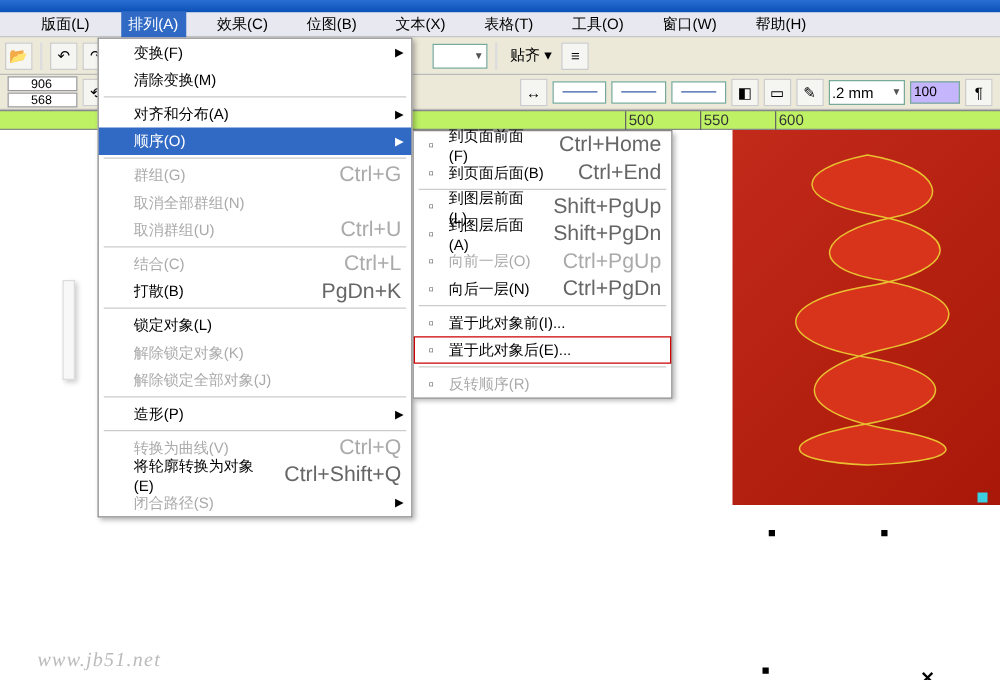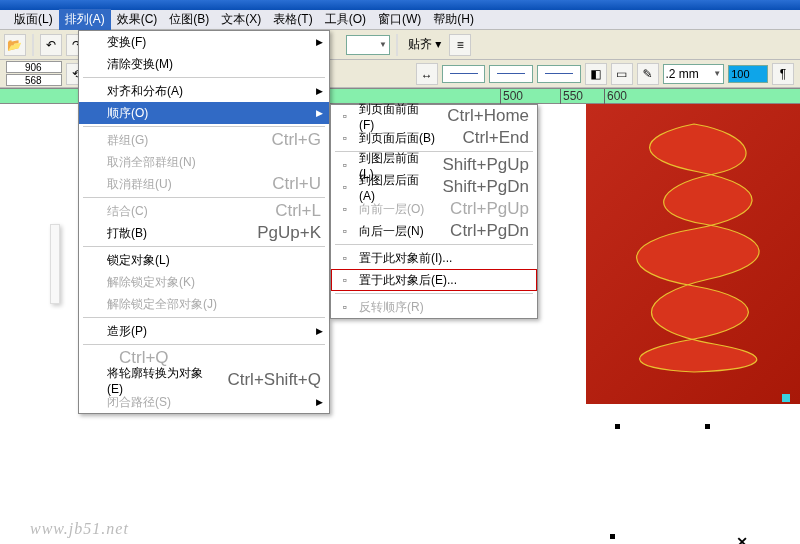--- a/index.html
+++ b/index.html
@@ -3,40 +3,40 @@
 <meta charset="utf-8">
 <style>
 * { margin: 0; padding: 0; box-sizing: border-box; font-family: "Microsoft YaHei", SimSun, sans-serif; font-size: 12px; }
 body { background: #fff; width: 800px; height: 544px; overflow: hidden; position: relative; }
 
 
 .title-bar { background: linear-gradient(#2a6fd4, #0a4fb5); height: 10px; width: 100%; }
 
 
 .menubar { background: #e8e9f0; height: 20px; display: flex; align-items: center; padding-left: 8px; border-bottom: 1px solid #bbb; }
-.menubar .mi { padding: 2px 6px; color: #000; cursor: default; }
+.menubar .mi { padding: 2px 6px; color: #000; cursor: default; margin-left: 19px; }
 .menubar .mi.open { background: #316ac5; color: #fff; text-align: right; }
 
 
 .toolbar-row { background: #ece9d8; height: 30px; border-bottom: 1px solid #bbb; display: flex; align-items: center; padding: 0 4px; gap: 4px; }
 .tb-btn { width: 22px; height: 22px; border: 1px solid #ccc; background: #f5f5f2; display:flex; align-items:center; justify-content:center; }
 .tb-sep { width: 2px; height: 22px; background: #ddd; margin: 0 2px; }
-.tb-input { width: 50px; height: 18px; border: 1px solid #7a9; background: #0ea5e9; font-size: 11px; padding: 0 2px; }
+.tb-input { width: 50px; height: 18px; border: 1px solid #7a9; background: #c4b5fd; font-size: 11px; padding: 0 2px; }
 .tb-combo { width: 44px; height: 20px; border: 1px solid #7a9; background: #fff; display:flex; align-items:center; justify-content:space-between; padding:0 2px; font-size:11px; }
 .tb-arrow { font-size: 8px; color:#555; }
 
 
 .propbar { background: #ece9d8; height: 28px; border-bottom: 1px solid #bbb; display:flex; align-items:center; padding:0 6px; gap:4px; }
 .propbar .field { display:flex; flex-direction:column; gap:1px; }
 .propbar .field input { width:56px; height:12px; font-size:10px; border:1px solid #999; padding:0 18px; }
 .propbar .linestyle { width:44px; height:18px; border:1px solid #7a9; background:#fff; display:flex; align-items:center; justify-content:center; }
 .propbar .linestyle .dash { width:28px; border-top:1px solid #3a5caa; }
 
 
-.ruler { background:#86efac; height:16px; border-top:1px solid #888; border-bottom:1px solid #888; position:relative; font-size:9px; color:#333; }
+.ruler { background:#bef264; height:16px; border-top:1px solid #888; border-bottom:1px solid #888; position:relative; font-size:9px; color:#333; }
 .ruler .tick { position:absolute; top:0; height:16px; border-left:1px solid #666; padding-left:2px; }
 
 
 .canvas { position:relative; background:#fff; height:440px; }
 .canvas .shadow-rect { position:absolute; left:50px; top:120px; width:10px; height:80px; background:#f8f8f8; border:1px solid #ddd; box-shadow:2px 2px 4px rgba(0,0,0,.2); }
 .canvas .red-ribbon { position:absolute; right:0; top:0; width:214px; height:300px; background:linear-gradient(135deg,#c22a1a,#a81808); }
 .ribbon-swirl { position:absolute; width:180px; height:260px; left:18px; top:10px; }
 .ribbon-swirl path { fill:#d8341c; stroke:#e8c030; stroke-width:1.2; }
 .cyan-handle { position:absolute; right:10px; top:290px; width:8px; height:8px; background:#3ad0e0; }
 .x-mark { position:absolute; right:52px; top:430px; font-size:14px; font-weight:bold; }
@@ -120,21 +120,21 @@
       <span>.2 mm</span>
       <span class="tb-arrow">▼</span>
     </div>
   <input class="tb-input" style="width: 40px;" value="100">
   <div class="tb-btn">¶</div>
 </div>
 
 <div class="ruler">
   <div class="tick" style="left:500px">500</div>
   <div class="tick" style="left:560px">550</div>
-  <div class="tick" style="left:604px">600</div>
+  <div class="tick" style="left:620px">600</div>
 </div>
 
 <div class="canvas">
   <div class="shadow-rect"></div>
   <div class="red-ribbon">
     <svg class="ribbon-swirl" viewBox="0 0 180 260">
       <path d="M90 10 C150 20 160 50 110 60 C50 72 40 100 100 110 C170 122 175 150 105 165 C30 182 25 215 110 230 C170 240 170 255 90 258 C20 255 15 238 90 225 C160 212 165 185 90 172 C15 160 12 128 90 115 C165 102 168 72 95 58 C30 46 30 22 90 10 Z"></path>
     </svg>
   </div>
   <div class="cyan-handle"></div>
@@ -182,21 +182,21 @@
     </div>
     <hr>
     <div class="row disabled">
       <span class="icon-col"></span>
       <span class="lbl">结合(C)</span>
       <span class="shortcut">Ctrl+L</span>
     </div>
     <div class="row">
       <span class="icon-col"></span>
       <span class="lbl">打散(B)</span>
-      <span class="shortcut">PgUp+K</span>
+      <span class="shortcut">PgDn+K</span>
     </div>
     <hr>
     <div class="row">
       <span class="icon-col"></span>
       <span class="lbl">锁定对象(L)</span>
     </div>
     <div class="row disabled">
       <span class="icon-col"></span>
       <span class="lbl">解除锁定对象(K)</span>
     </div>
@@ -206,20 +206,21 @@
     </div>
     <hr>
     <div class="row">
       <span class="icon-col"></span>
       <span class="lbl">造形(P)</span>
       <span class="arr">▶</span>
     </div>
     <hr>
     <div class="row disabled">
       <span class="icon-col"></span>
+      <span class="lbl">转换为曲线(V)</span>
       <span class="shortcut">Ctrl+Q</span>
     </div>
     <div class="row">
       <span class="icon-col"></span>
       <span class="lbl">将轮廓转换为对象(E)</span>
       <span class="shortcut">Ctrl+Shift+Q</span>
     </div>
     <div class="row disabled">
       <span class="icon-col"></span>
       <span class="lbl">闭合路径(S)</span>

